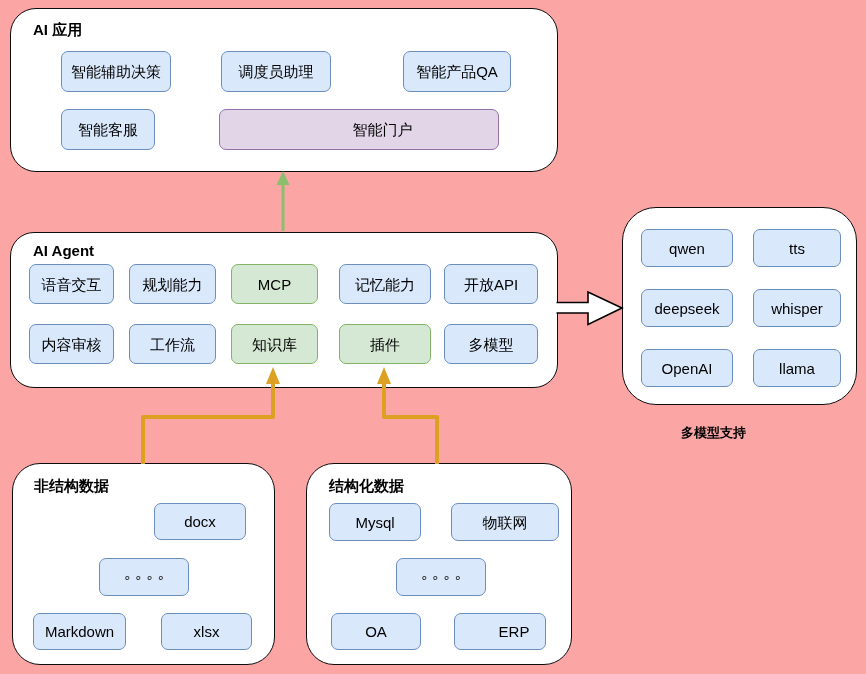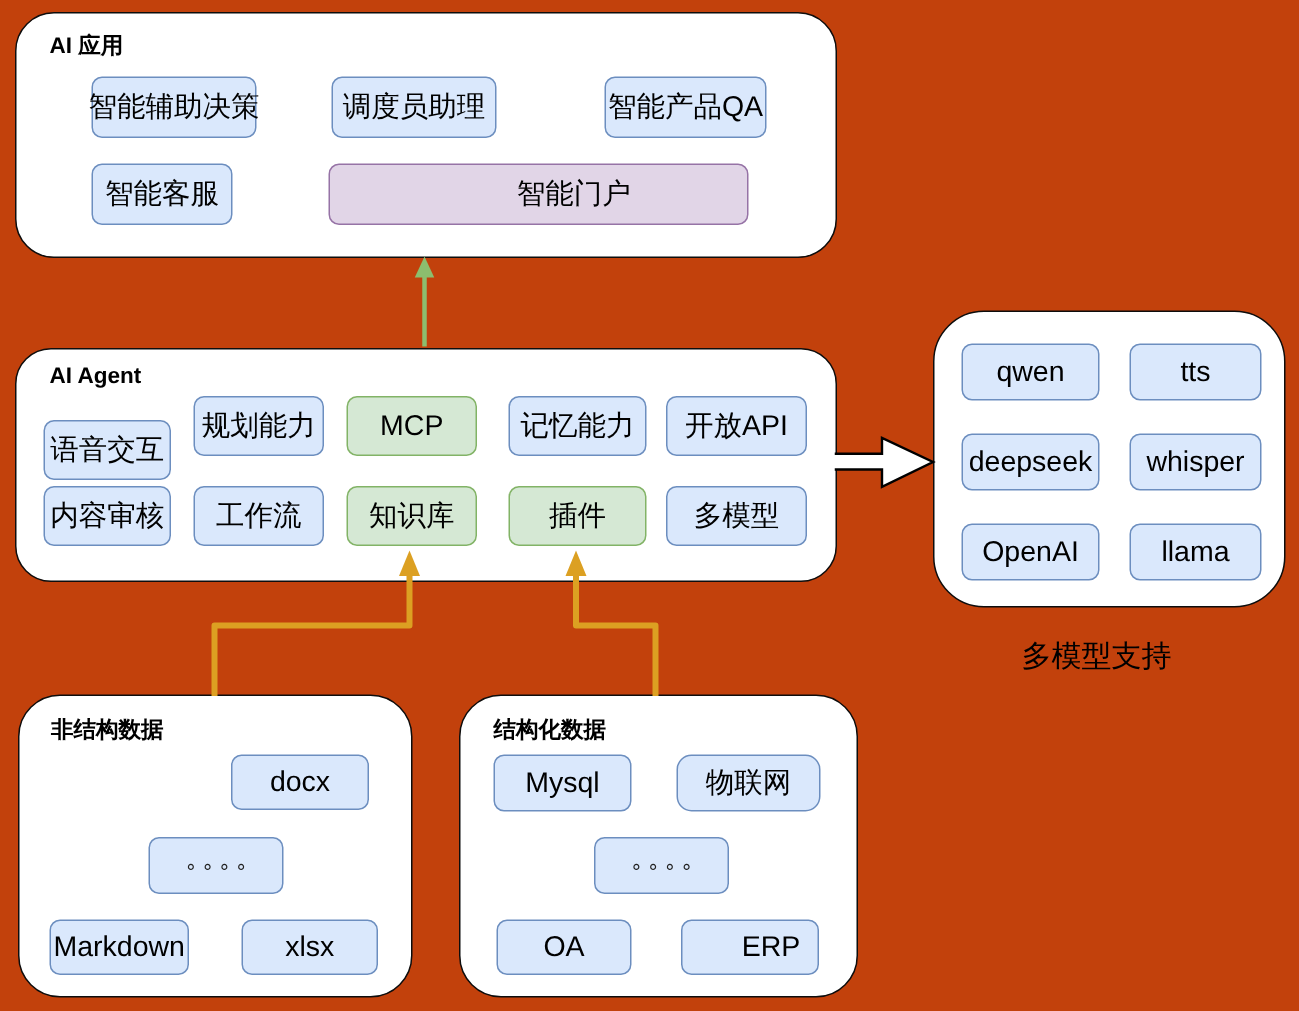--- a/index.html
+++ b/index.html
@@ -1,45 +1,45 @@
 <!DOCTYPE html>
 <html><head>
 <meta charset="utf-8">
 <style>
   html,body{margin:0;padding:0;background:#ffffff;}
   body{font-family:"Liberation Sans","DejaVu Sans",sans-serif;color:#000;}
-  .canvas{position:relative;width:866px;height:674px;background:#c2410c;overflow:hidden;}
+  .canvas{position:relative;width:866px;height:674px;background:#fca5a5;overflow:hidden;}
   .group{position:absolute;border:1.4px solid #0d0d0d;background:#fff;box-sizing:border-box;}
   .group-title{position:absolute;font-size:15px;font-weight:bold;white-space:nowrap;}
   .node{position:absolute;box-sizing:border-box;display:flex;align-items:center;justify-content:center;
-        font-size:19px;border-radius:7px;white-space:nowrap;line-height:1;}
+        font-size:15px;border-radius:7px;white-space:nowrap;line-height:1;}
   .blue{background:#dae8fc;border:1px solid #6c8ebf;}
   .green{background:#d5e8d4;border:1px solid #82b366;}
   .pink{background:#e1d5e7;border:1px solid #9673a6;padding-left:47px;}
   .dots{font-size:13px;letter-spacing:3px;padding-left:3px;color:#222;}
-  .caption{position:absolute;font-size:20px;font-weight:normal;white-space:nowrap;}
+  .caption{position:absolute;font-size:13px;font-weight:bold;white-space:nowrap;}
   svg.overlay{position:absolute;left:0;top:0;width:866px;height:674px;pointer-events:none;}
 </style>
 </head>
 <body>
 
 <div class="canvas">
 
   <div class="group" style="left:10px;top:8px;width:548px;height:164px;border-radius:26px;">
     <span class="group-title" style="left:22px;top:12px;">AI 应用</span>
     <div class="node blue" style="left:50px;top:42px;width:110px;height:41px;">智能辅助决策</div>
     <div class="node blue" style="left:210px;top:42px;width:110px;height:41px;">调度员助理</div>
     <div class="node blue" style="left:392px;top:42px;width:108px;height:41px;">智能产品QA</div>
     <div class="node blue" style="left:50px;top:100px;width:94px;height:41px;">智能客服</div>
     <div class="node pink" style="left:208px;top:100px;width:280px;height:41px;">智能门户</div>
   </div>
 
   <div class="group" style="left:10px;top:232px;width:548px;height:156px;border-radius:24px;">
     <span class="group-title" style="left:22px;top:9px;">AI Agent</span>
-    <div class="node blue" style="left:18px;top:31px;width:85px;height:40px;margin-top:16px;">语音交互</div>
+    <div class="node blue" style="left:18px;top:31px;width:85px;height:40px;">语音交互</div>
     <div class="node blue" style="left:118px;top:31px;width:87px;height:40px;">规划能力</div>
     <div class="node green" style="left:220px;top:31px;width:87px;height:40px;">MCP</div>
     <div class="node blue" style="left:328px;top:31px;width:92px;height:40px;">记忆能力</div>
     <div class="node blue" style="left:433px;top:31px;width:94px;height:40px;">开放API</div>
     <div class="node blue" style="left:18px;top:91px;width:85px;height:40px;">内容审核</div>
     <div class="node green" style="left:220px;top:91px;width:87px;height:40px;">知识库</div>
     <div class="node blue" style="left:118px;top:91px;width:87px;height:40px;">工作流</div>
     <div class="node green" style="left:328px;top:91px;width:92px;height:40px;">插件</div>
     <div class="node blue" style="left:433px;top:91px;width:94px;height:40px;">多模型</div>
   </div>
@@ -58,21 +58,21 @@
     <span class="group-title" style="left:21px;top:13px;">非结构数据</span>
     <div class="node blue" style="left:141px;top:39px;width:92px;height:37px;">docx</div>
     <div class="node blue dots" style="left:86px;top:94px;width:90px;height:38px;">∘∘∘∘</div>
     <div class="node blue" style="left:20px;top:149px;width:93px;height:37px;">Markdown</div>
     <div class="node blue" style="left:148px;top:149px;width:91px;height:37px;">xlsx</div>
   </div>
 
   <div class="group" style="left:306px;top:463px;width:266px;height:202px;border-radius:28px;">
     <span class="group-title" style="left:22px;top:13px;">结构化数据</span>
     <div class="node blue" style="left:22px;top:39px;width:92px;height:38px;">Mysql</div>
-    <div class="node blue" style="left:144px;top:39px;width:96px;height:38px;border-radius:10px;">物联网</div>
+    <div class="node blue" style="left:144px;top:39px;width:108px;height:38px;">物联网</div>
     <div class="node blue dots" style="left:89px;top:94px;width:90px;height:38px;">∘∘∘∘</div>
     <div class="node blue" style="left:24px;top:149px;width:90px;height:37px;">OA</div>
     <div class="node blue" style="left:147px;top:149px;width:92px;height:37px;padding-left:28px;">ERP</div>
   </div>
 
   <svg class="overlay" viewBox="0 0 866 674">
 
     <g>
       <line x1="283" y1="231" x2="283" y2="184" stroke="#8cbe6e" stroke-width="3"></line>
       <polygon points="283,171 276.5,185 289.5,185" fill="#8cbe6e"></polygon>

